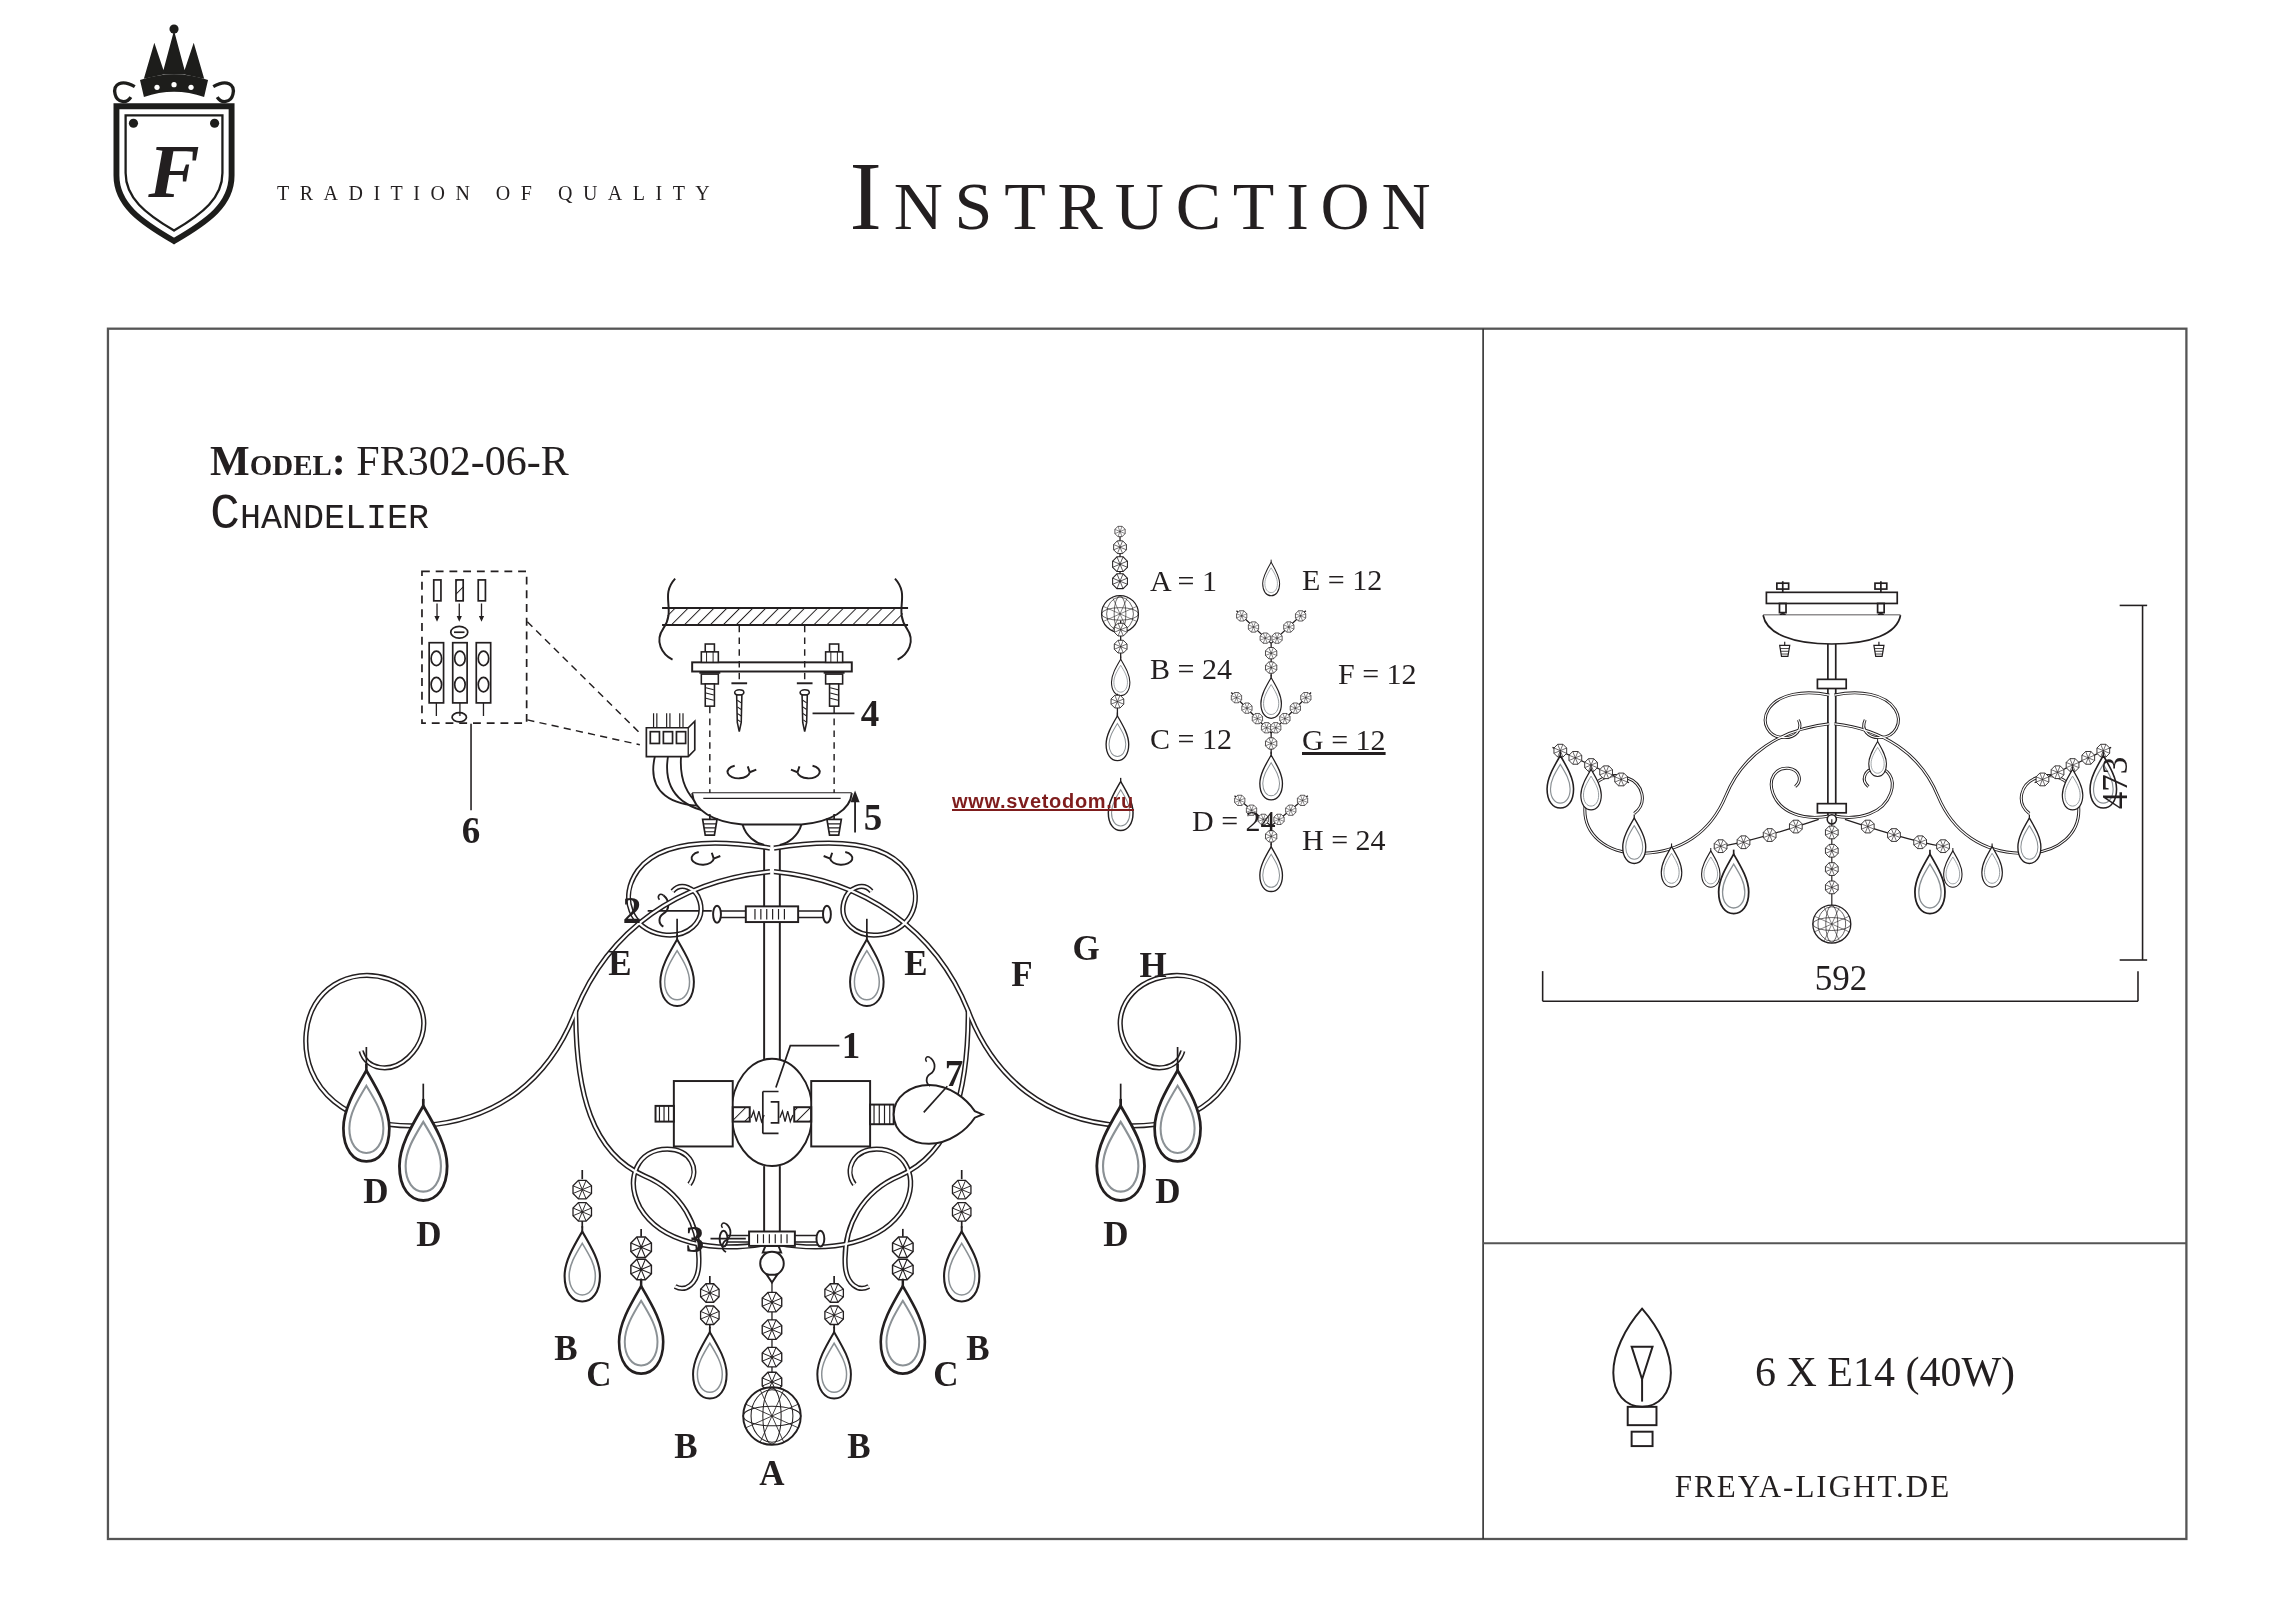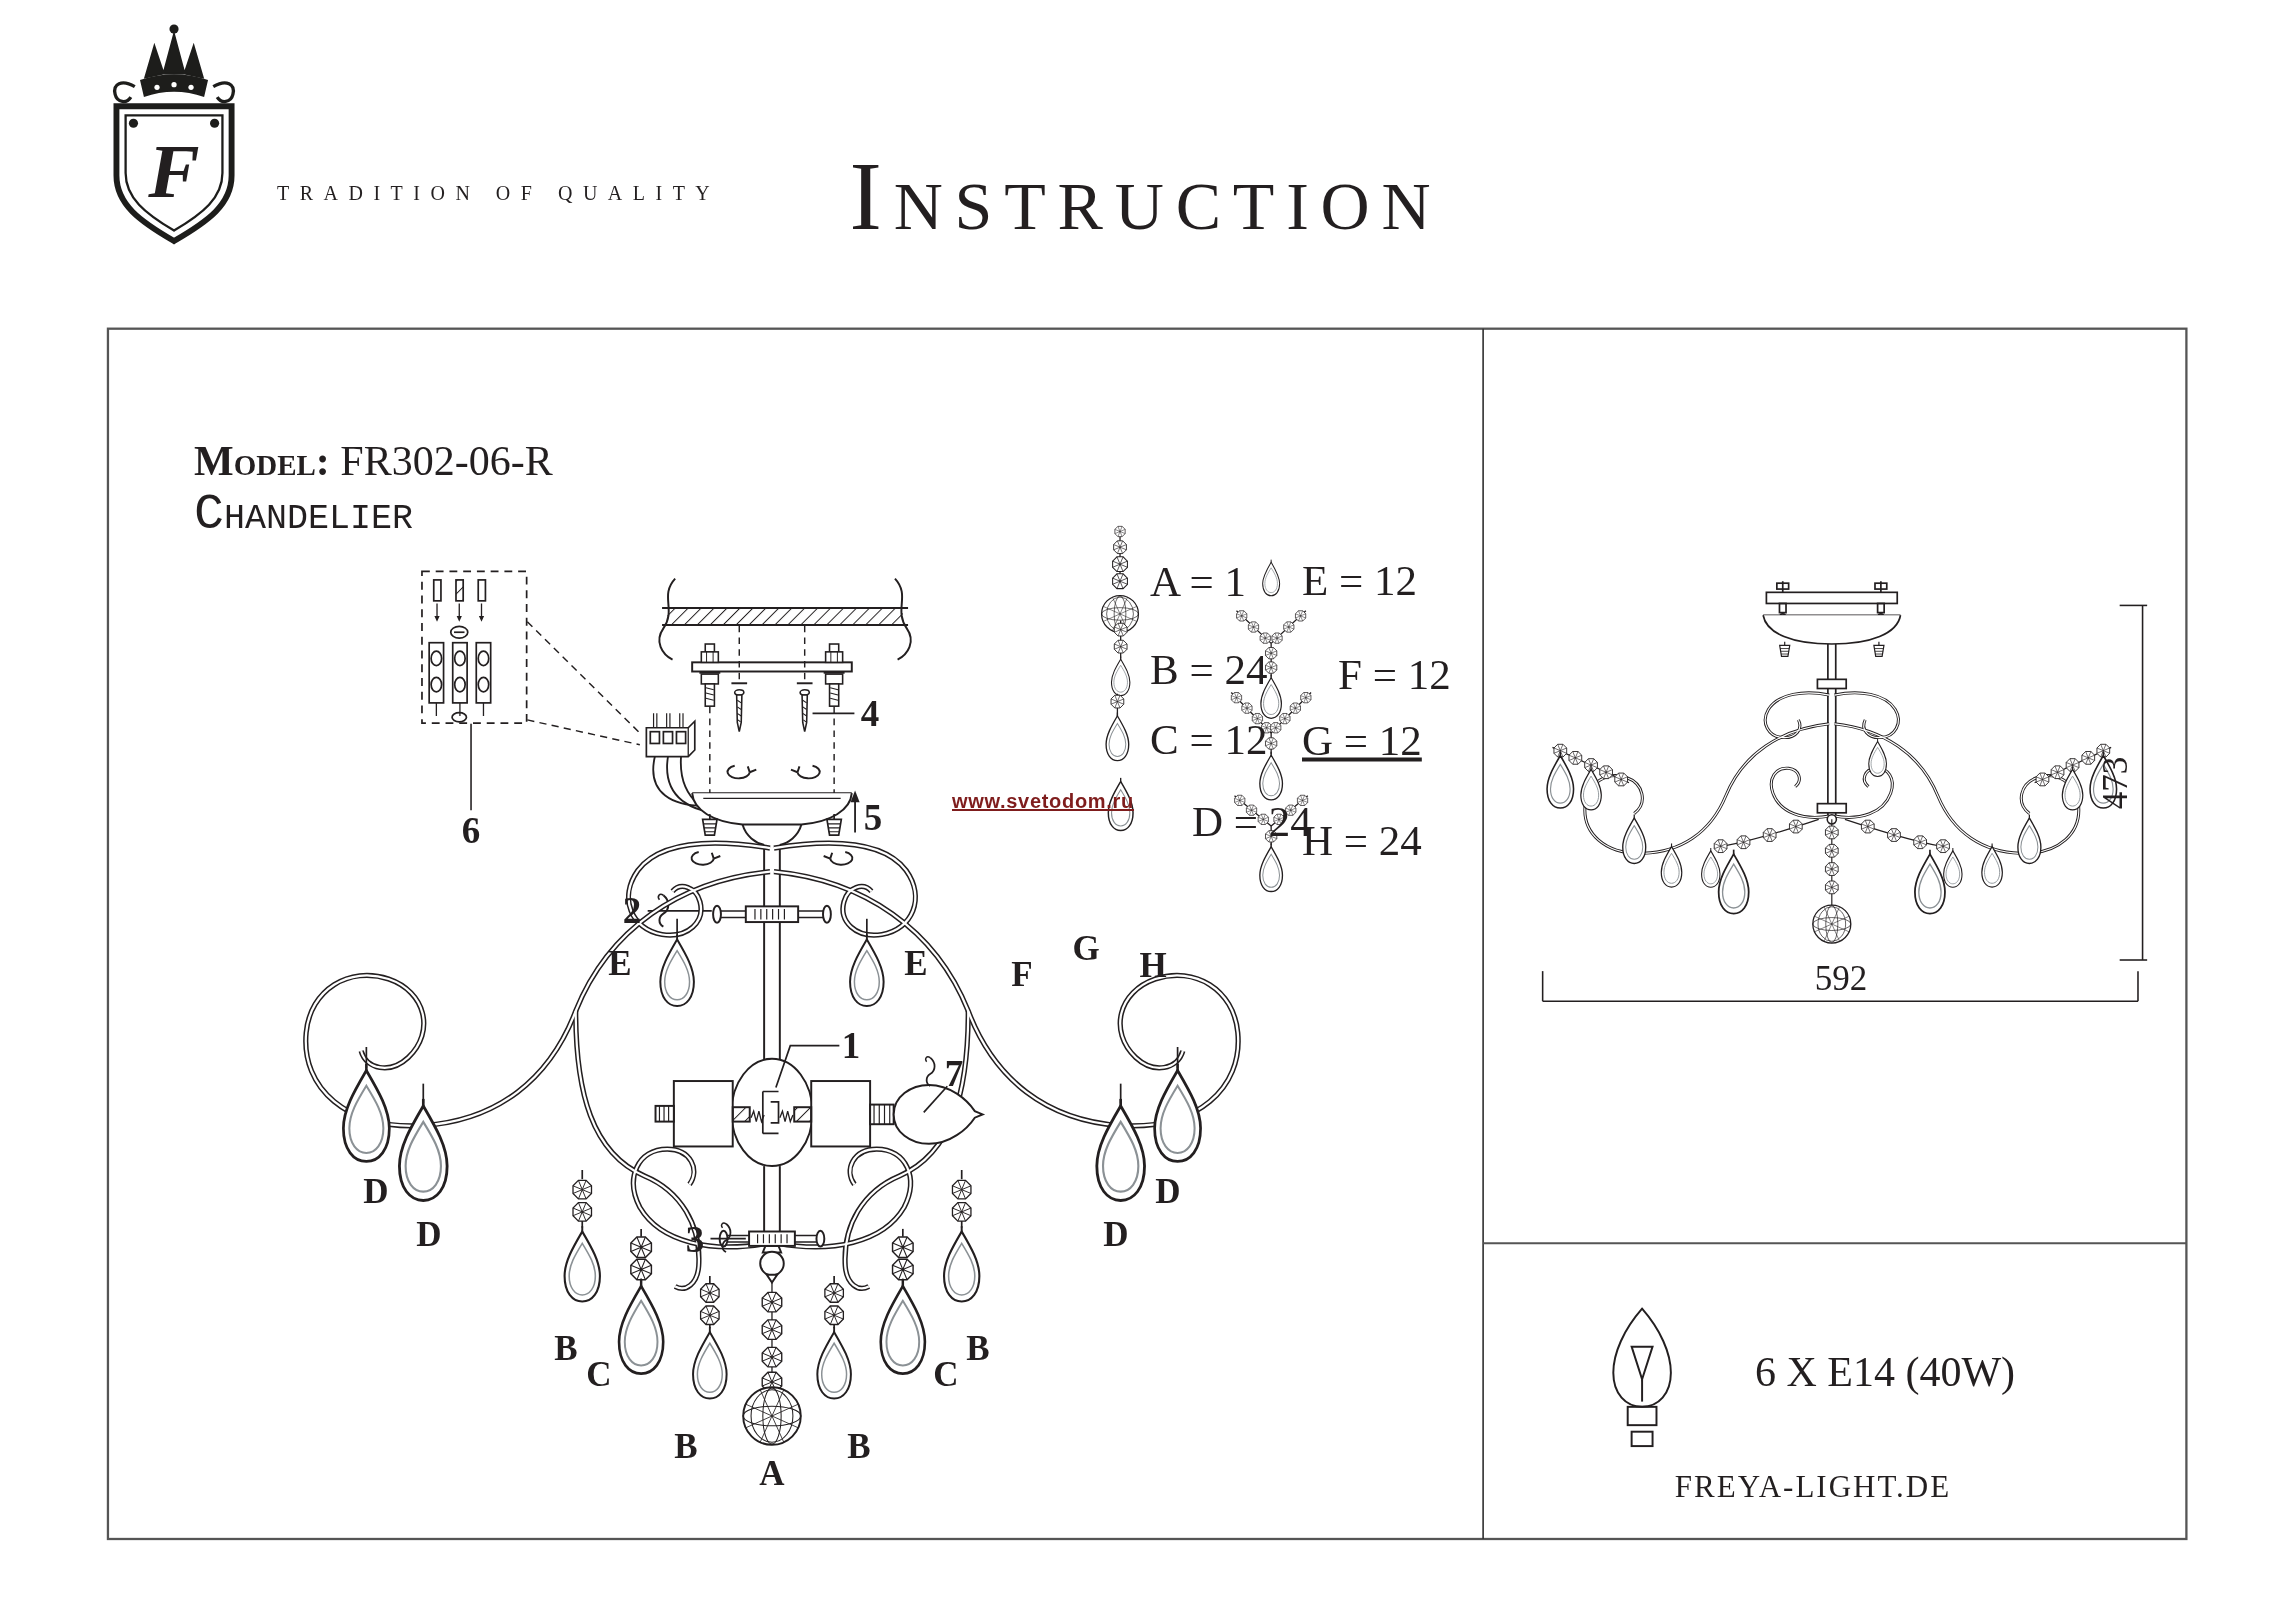--- a/index.html
+++ b/index.html
@@ -5,26 +5,26 @@
   html,body{margin:0;padding:0;background:#ffffff;}
   .page{position:relative;width:2295px;height:1623px;background:#fff;overflow:hidden;
         font-family:"Liberation Serif",serif;color:#231f20;}
   svg{position:absolute;left:0;top:0;}
   .txt{position:absolute;white-space:nowrap;}
   .ctr{transform:translate(-50%,-50%);}
   .vctr{transform:translate(0,-50%);}
   .brand{font-size:90px;font-weight:700;letter-spacing:21px;}
   .tagline{font-size:20px;letter-spacing:10.5px;font-weight:400;}
   .title{font-size:97px;font-variant:small-caps;letter-spacing:11.8px;}
-  .model-block{position:absolute;left:194px;top:434px;line-height:54px;font-size:42px;}
+  .model-block{position:absolute;left:210px;top:434px;line-height:54px;font-size:42px;}
   .model-label{font-weight:700;font-variant:small-caps;}
   .model-type{font-variant:small-caps;font-size:50px;font-family:Liberation Mono, monospace;}
   .callout{font-size:37px;font-weight:700;}
   .pletter{font-size:35px;font-weight:700;}
-  .legend-lbl{font-size:43px;}
+  .legend-lbl{font-size:30px;}
   .dim{font-size:35px;}
   .dim-rot{transform:translate(-50%,-50%) rotate(-90deg);}
   .spec{font-size:42px;}
   .site{font-size:31px;letter-spacing:2px;}
   .watermark{font-family:"Liberation Sans",sans-serif;font-weight:700;font-size:20px;
              letter-spacing:0.7px;color:#7f1d1d;text-decoration:underline;}
 </style>
 </head>
 <body>
 

